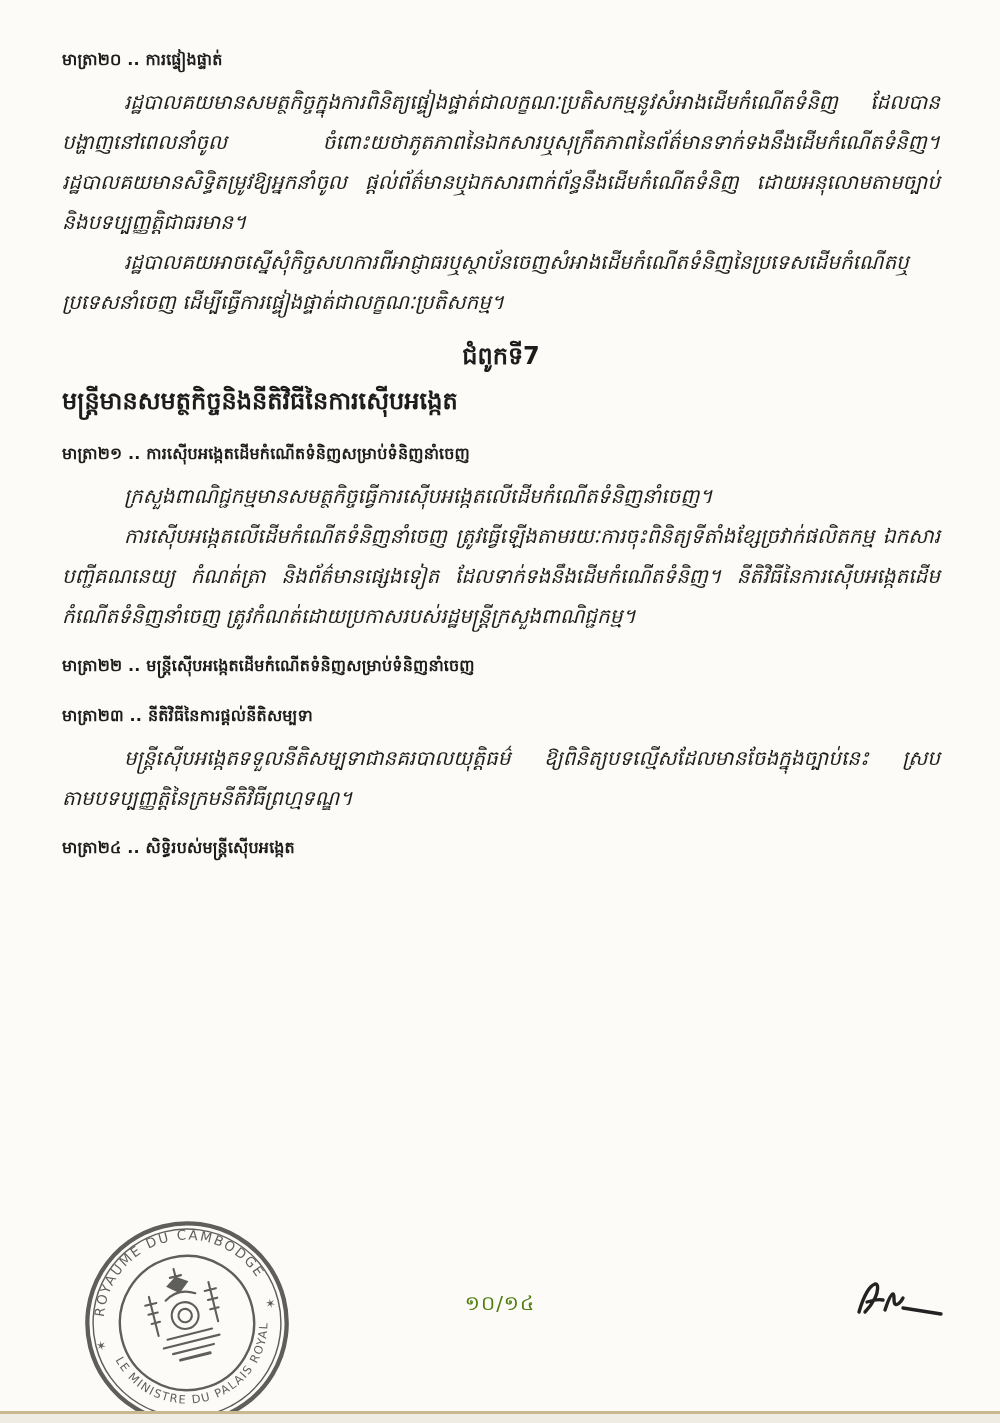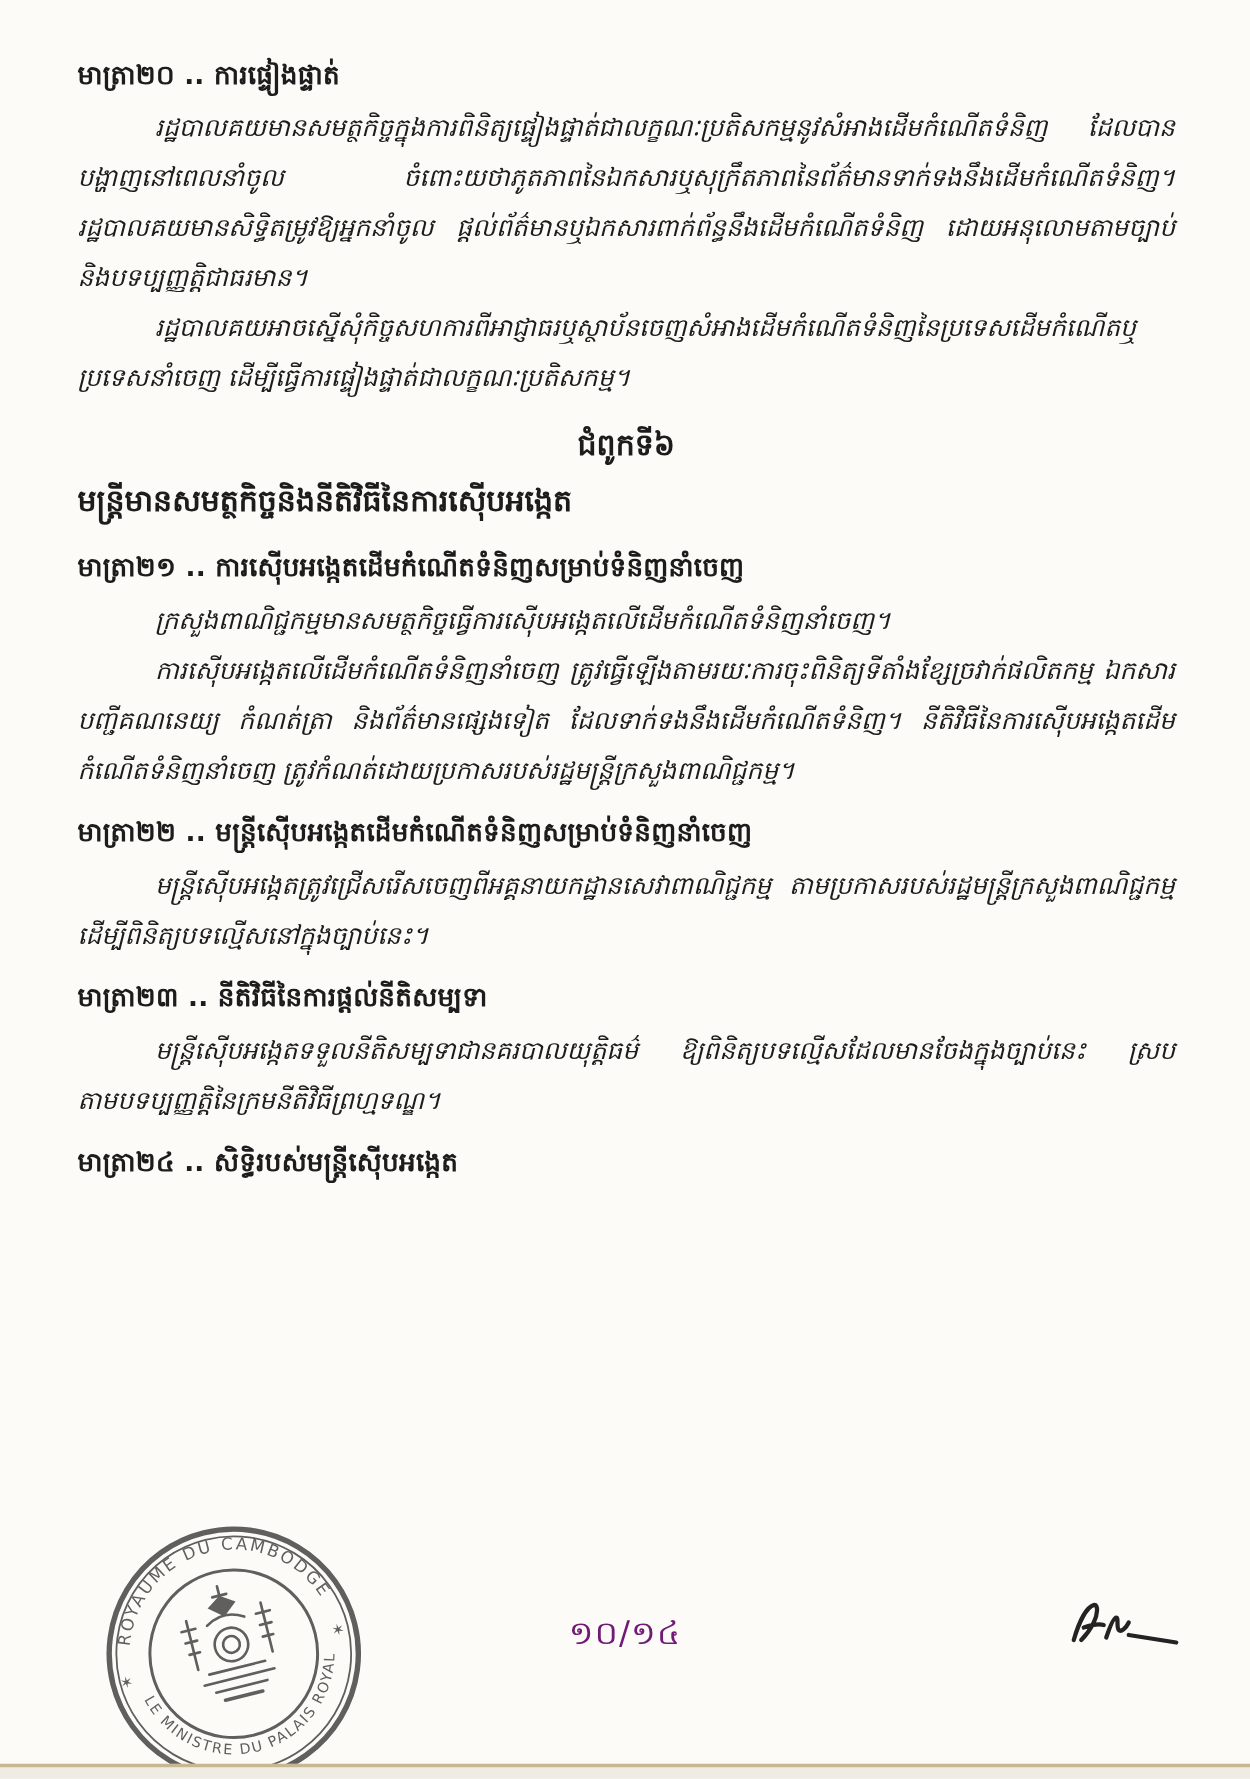--- a/index.html
+++ b/index.html
@@ -18,21 +18,21 @@
     overflow:hidden;
     border-bottom:3px solid #c9b88f;
   }
   .content{
     position:absolute;
     left:62px;top:30px;
     width:878px;
   }
   .article-heading{
     font-weight:bold;
-    font-size:21px;
+    font-size:16px;
     line-height:40px;
     margin:10px 0 2px 0;
     letter-spacing:.2px;
   }
   .para{
     font-size:20px;
     line-height:40px;
     text-align:justify;
     text-indent:62px;
     margin:0;
@@ -49,22 +49,22 @@
     font-weight:bold;
     font-size:24px;
     line-height:46px;
     margin:0 0 8px 0;
   }
   .page-number{
     position:absolute;
     left:0;right:0;
     top:1290px;
     text-align:center;
-    font-size:26px;
-    color:#701a75;
+    font-size:20px;
+    color:#4d7c0f;
     letter-spacing:1px;
   }
   .seal{
     position:absolute;
     left:72px;top:1208px;
     width:230px;height:230px;
     opacity:.82;
     transform:rotate(-14deg);
   }
   .signature{
@@ -82,29 +82,28 @@
 </head>
 <body>
 
 <div class="page">
 
   <div class="content">
     <h3 class="article-heading">មាត្រា២០ .. ការផ្ទៀងផ្ទាត់</h3>
     <p class="para">រដ្ឋបាលគយមានសមត្ថកិច្ចក្នុងការពិនិត្យផ្ទៀងផ្ទាត់ជាលក្ខណៈប្រតិសកម្មនូវសំអាងដើមកំណើតទំនិញ ដែលបានបង្ហាញនៅពេលនាំចូល ចំពោះយថាភូតភាពនៃឯកសារឬសុក្រឹតភាពនៃព័ត៌មានទាក់ទងនឹងដើមកំណើតទំនិញ។ រដ្ឋបាលគយមានសិទ្ធិតម្រូវឱ្យអ្នកនាំចូល ផ្តល់ព័ត៌មានឬឯកសារពាក់ព័ន្ធនឹងដើមកំណើតទំនិញ ដោយអនុលោមតាមច្បាប់និងបទប្បញ្ញត្តិជាធរមាន។</p>
     <p class="para">រដ្ឋបាលគយអាចស្នើសុំកិច្ចសហការពីអាជ្ញាធរឬស្ថាប័នចេញសំអាងដើមកំណើតទំនិញនៃប្រទេសដើមកំណើតឬប្រទេសនាំចេញ ដើម្បីធ្វើការផ្ទៀងផ្ទាត់ជាលក្ខណៈប្រតិសកម្ម។</p>
 
-    <div class="chapter-num">ជំពូកទី៦</div>
+    <div class="chapter-num">ជំពូកទី7</div>
     <div class="chapter-title">មន្ត្រីមានសមត្ថកិច្ចនិងនីតិវិធីនៃការស៊ើបអង្កេត</div>
 
     <h3 class="article-heading">មាត្រា២១ .. ការស៊ើបអង្កេតដើមកំណើតទំនិញសម្រាប់ទំនិញនាំចេញ</h3>
     <p class="para">ក្រសួងពាណិជ្ជកម្មមានសមត្ថកិច្ចធ្វើការស៊ើបអង្កេតលើដើមកំណើតទំនិញនាំចេញ។</p>
     <p class="para">ការស៊ើបអង្កេតលើដើមកំណើតទំនិញនាំចេញ ត្រូវធ្វើឡើងតាមរយៈការចុះពិនិត្យទីតាំងខ្សែច្រវាក់ផលិតកម្ម ឯកសារ បញ្ជីគណនេយ្យ កំណត់ត្រា និងព័ត៌មានផ្សេងទៀត ដែលទាក់ទងនឹងដើមកំណើតទំនិញ។ នីតិវិធីនៃការស៊ើបអង្កេតដើមកំណើតទំនិញនាំចេញ ត្រូវកំណត់ដោយប្រកាសរបស់រដ្ឋមន្ត្រីក្រសួងពាណិជ្ជកម្ម។</p>
 
     <h3 class="article-heading">មាត្រា២២ .. មន្ត្រីស៊ើបអង្កេតដើមកំណើតទំនិញសម្រាប់ទំនិញនាំចេញ</h3>
-    <p class="para">មន្ត្រីស៊ើបអង្កេតត្រូវជ្រើសរើសចេញពីអគ្គនាយកដ្ឋានសេវាពាណិជ្ជកម្ម តាមប្រកាសរបស់រដ្ឋមន្ត្រីក្រសួងពាណិជ្ជកម្ម ដើម្បីពិនិត្យបទល្មើសនៅក្នុងច្បាប់នេះ។</p>
 
     <h3 class="article-heading">មាត្រា២៣ .. នីតិវិធីនៃការផ្តល់នីតិសម្បទា</h3>
     <p class="para">មន្ត្រីស៊ើបអង្កេតទទួលនីតិសម្បទាជានគរបាលយុត្តិធម៌ ឱ្យពិនិត្យបទល្មើសដែលមានចែងក្នុងច្បាប់នេះ ស្របតាមបទប្បញ្ញត្តិនៃក្រមនីតិវិធីព្រហ្មទណ្ឌ។</p>
 
     <h3 class="article-heading">មាត្រា២៤ .. សិទ្ធិរបស់មន្ត្រីស៊ើបអង្កេត</h3>
   </div>
 
   <svg class="seal" viewBox="0 0 240 240" xmlns="http://www.w3.org/2000/svg">
     <g fill="none" stroke="#3c3c3c">
       <circle cx="120" cy="120" r="104" stroke-width="4.5"></circle>

